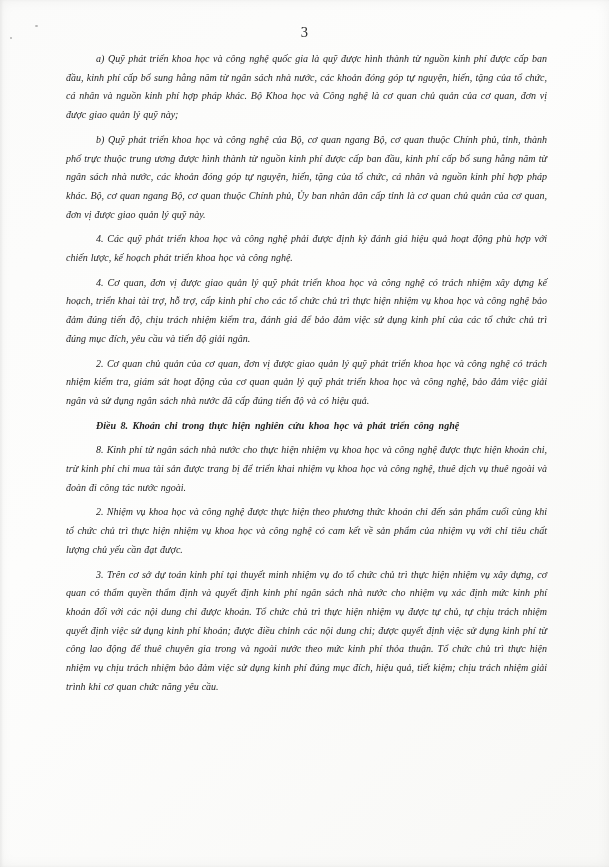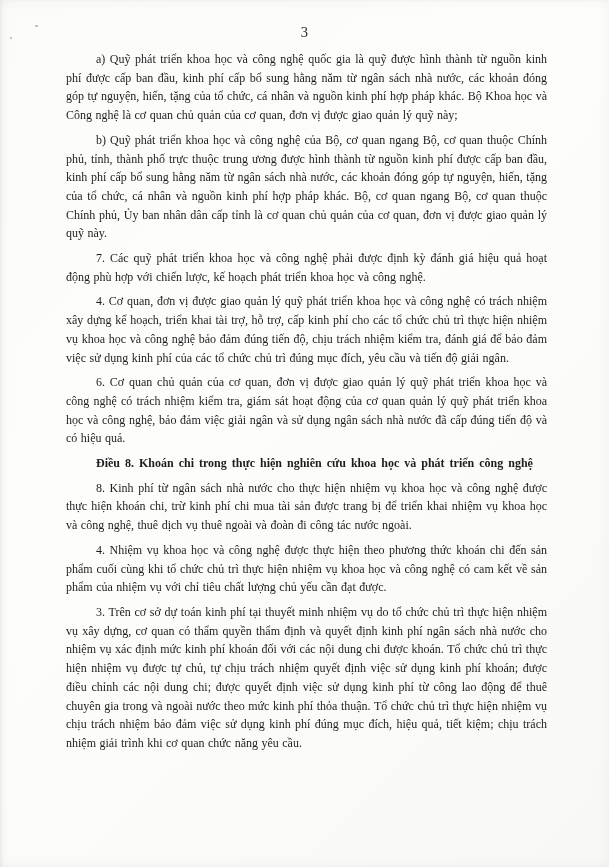--- a/index.html
+++ b/index.html
@@ -35,27 +35,28 @@
 
   .doc-body {
     position: absolute;
     top: 50px;
     left: 66px;
     width: 481px;
     color: #1d1d1d;
   }
 
   .doc-body p {
-    font-size: 12px;
+    font-size: 10px;
     line-height: 18.7px;
     text-align: justify;
     text-indent: 30px;
     margin-bottom: 6px;
     word-spacing: 0.5px;
     text-rendering: optimizeLegibility;
+    font-style: italic;
   }
 
   .doc-body p.heading {
     font-weight: bold;
     word-spacing: 2px;
   }
 
   .speck {
     position: absolute;
     background: #8a8a8a;
@@ -73,28 +74,28 @@
   <span class="speck speck-1"></span>
   <span class="speck speck-2"></span>
 
   <div class="page-number">3</div>
 
   <div class="doc-body">
     <p>a) Quỹ phát triển khoa học và công nghệ quốc gia là quỹ được hình thành từ nguồn kinh phí được cấp ban đầu, kinh phí cấp bổ sung hằng năm từ ngân sách nhà nước, các khoản đóng góp tự nguyện, hiến, tặng của tổ chức, cá nhân và nguồn kinh phí hợp pháp khác. Bộ Khoa học và Công nghệ là cơ quan chủ quản của cơ quan, đơn vị được giao quản lý quỹ này;</p>
 
     <p>b) Quỹ phát triển khoa học và công nghệ của Bộ, cơ quan ngang Bộ, cơ quan thuộc Chính phủ, tỉnh, thành phố trực thuộc trung ương được hình thành từ nguồn kinh phí được cấp ban đầu, kinh phí cấp bổ sung hằng năm từ ngân sách nhà nước, các khoản đóng góp tự nguyện, hiến, tặng của tổ chức, cá nhân và nguồn kinh phí hợp pháp khác. Bộ, cơ quan ngang Bộ, cơ quan thuộc Chính phủ, Ủy ban nhân dân cấp tỉnh là cơ quan chủ quản của cơ quan, đơn vị được giao quản lý quỹ này.</p>
 
-    <p>7. Các quỹ phát triển khoa học và công nghệ phải được định kỳ đánh giá hiệu quả hoạt động phù hợp với chiến lược, kế hoạch phát triển khoa học và công nghệ.</p>
+    <p>4. Các quỹ phát triển khoa học và công nghệ phải được định kỳ đánh giá hiệu quả hoạt động phù hợp với chiến lược, kế hoạch phát triển khoa học và công nghệ.</p>
 
     <p>4. Cơ quan, đơn vị được giao quản lý quỹ phát triển khoa học và công nghệ có trách nhiệm xây dựng kế hoạch, triển khai tài trợ, hỗ trợ, cấp kinh phí cho các tổ chức chủ trì thực hiện nhiệm vụ khoa học và công nghệ bảo đảm đúng tiến độ, chịu trách nhiệm kiểm tra, đánh giá để bảo đảm việc sử dụng kinh phí của các tổ chức chủ trì đúng mục đích, yêu cầu và tiến độ giải ngân.</p>
 
-    <p>6. Cơ quan chủ quản của cơ quan, đơn vị được giao quản lý quỹ phát triển khoa học và công nghệ có trách nhiệm kiểm tra, giám sát hoạt động của cơ quan quản lý quỹ phát triển khoa học và công nghệ, bảo đảm việc giải ngân và sử dụng ngân sách nhà nước đã cấp đúng tiến độ và có hiệu quả.</p>
+    <p>2. Cơ quan chủ quản của cơ quan, đơn vị được giao quản lý quỹ phát triển khoa học và công nghệ có trách nhiệm kiểm tra, giám sát hoạt động của cơ quan quản lý quỹ phát triển khoa học và công nghệ, bảo đảm việc giải ngân và sử dụng ngân sách nhà nước đã cấp đúng tiến độ và có hiệu quả.</p>
 
     <p class="heading">Điều 8. Khoán chi trong thực hiện nghiên cứu khoa học và phát triển công nghệ</p>
 
     <p>8. Kinh phí từ ngân sách nhà nước cho thực hiện nhiệm vụ khoa học và công nghệ được thực hiện khoán chi, trừ kinh phí chi mua tài sản được trang bị để triển khai nhiệm vụ khoa học và công nghệ, thuê dịch vụ thuê ngoài và đoàn đi công tác nước ngoài.</p>
 
-    <p>4. Nhiệm vụ khoa học và công nghệ được thực hiện theo phương thức khoán chi đến sản phẩm cuối cùng khi tổ chức chủ trì thực hiện nhiệm vụ khoa học và công nghệ có cam kết về sản phẩm của nhiệm vụ với chỉ tiêu chất lượng chủ yếu cần đạt được.</p>
+    <p>2. Nhiệm vụ khoa học và công nghệ được thực hiện theo phương thức khoán chi đến sản phẩm cuối cùng khi tổ chức chủ trì thực hiện nhiệm vụ khoa học và công nghệ có cam kết về sản phẩm của nhiệm vụ với chỉ tiêu chất lượng chủ yếu cần đạt được.</p>
 
     <p>3. Trên cơ sở dự toán kinh phí tại thuyết minh nhiệm vụ do tổ chức chủ trì thực hiện nhiệm vụ xây dựng, cơ quan có thẩm quyền thẩm định và quyết định kinh phí ngân sách nhà nước cho nhiệm vụ xác định mức kinh phí khoán đối với các nội dung chi được khoán. Tổ chức chủ trì thực hiện nhiệm vụ được tự chủ, tự chịu trách nhiệm quyết định việc sử dụng kinh phí khoán; được điều chỉnh các nội dung chi; được quyết định việc sử dụng kinh phí từ công lao động để thuê chuyên gia trong và ngoài nước theo mức kinh phí thỏa thuận. Tổ chức chủ trì thực hiện nhiệm vụ chịu trách nhiệm bảo đảm việc sử dụng kinh phí đúng mục đích, hiệu quả, tiết kiệm; chịu trách nhiệm giải trình khi cơ quan chức năng yêu cầu.</p>
   </div>
 
 </div>
 
 </body></html>

